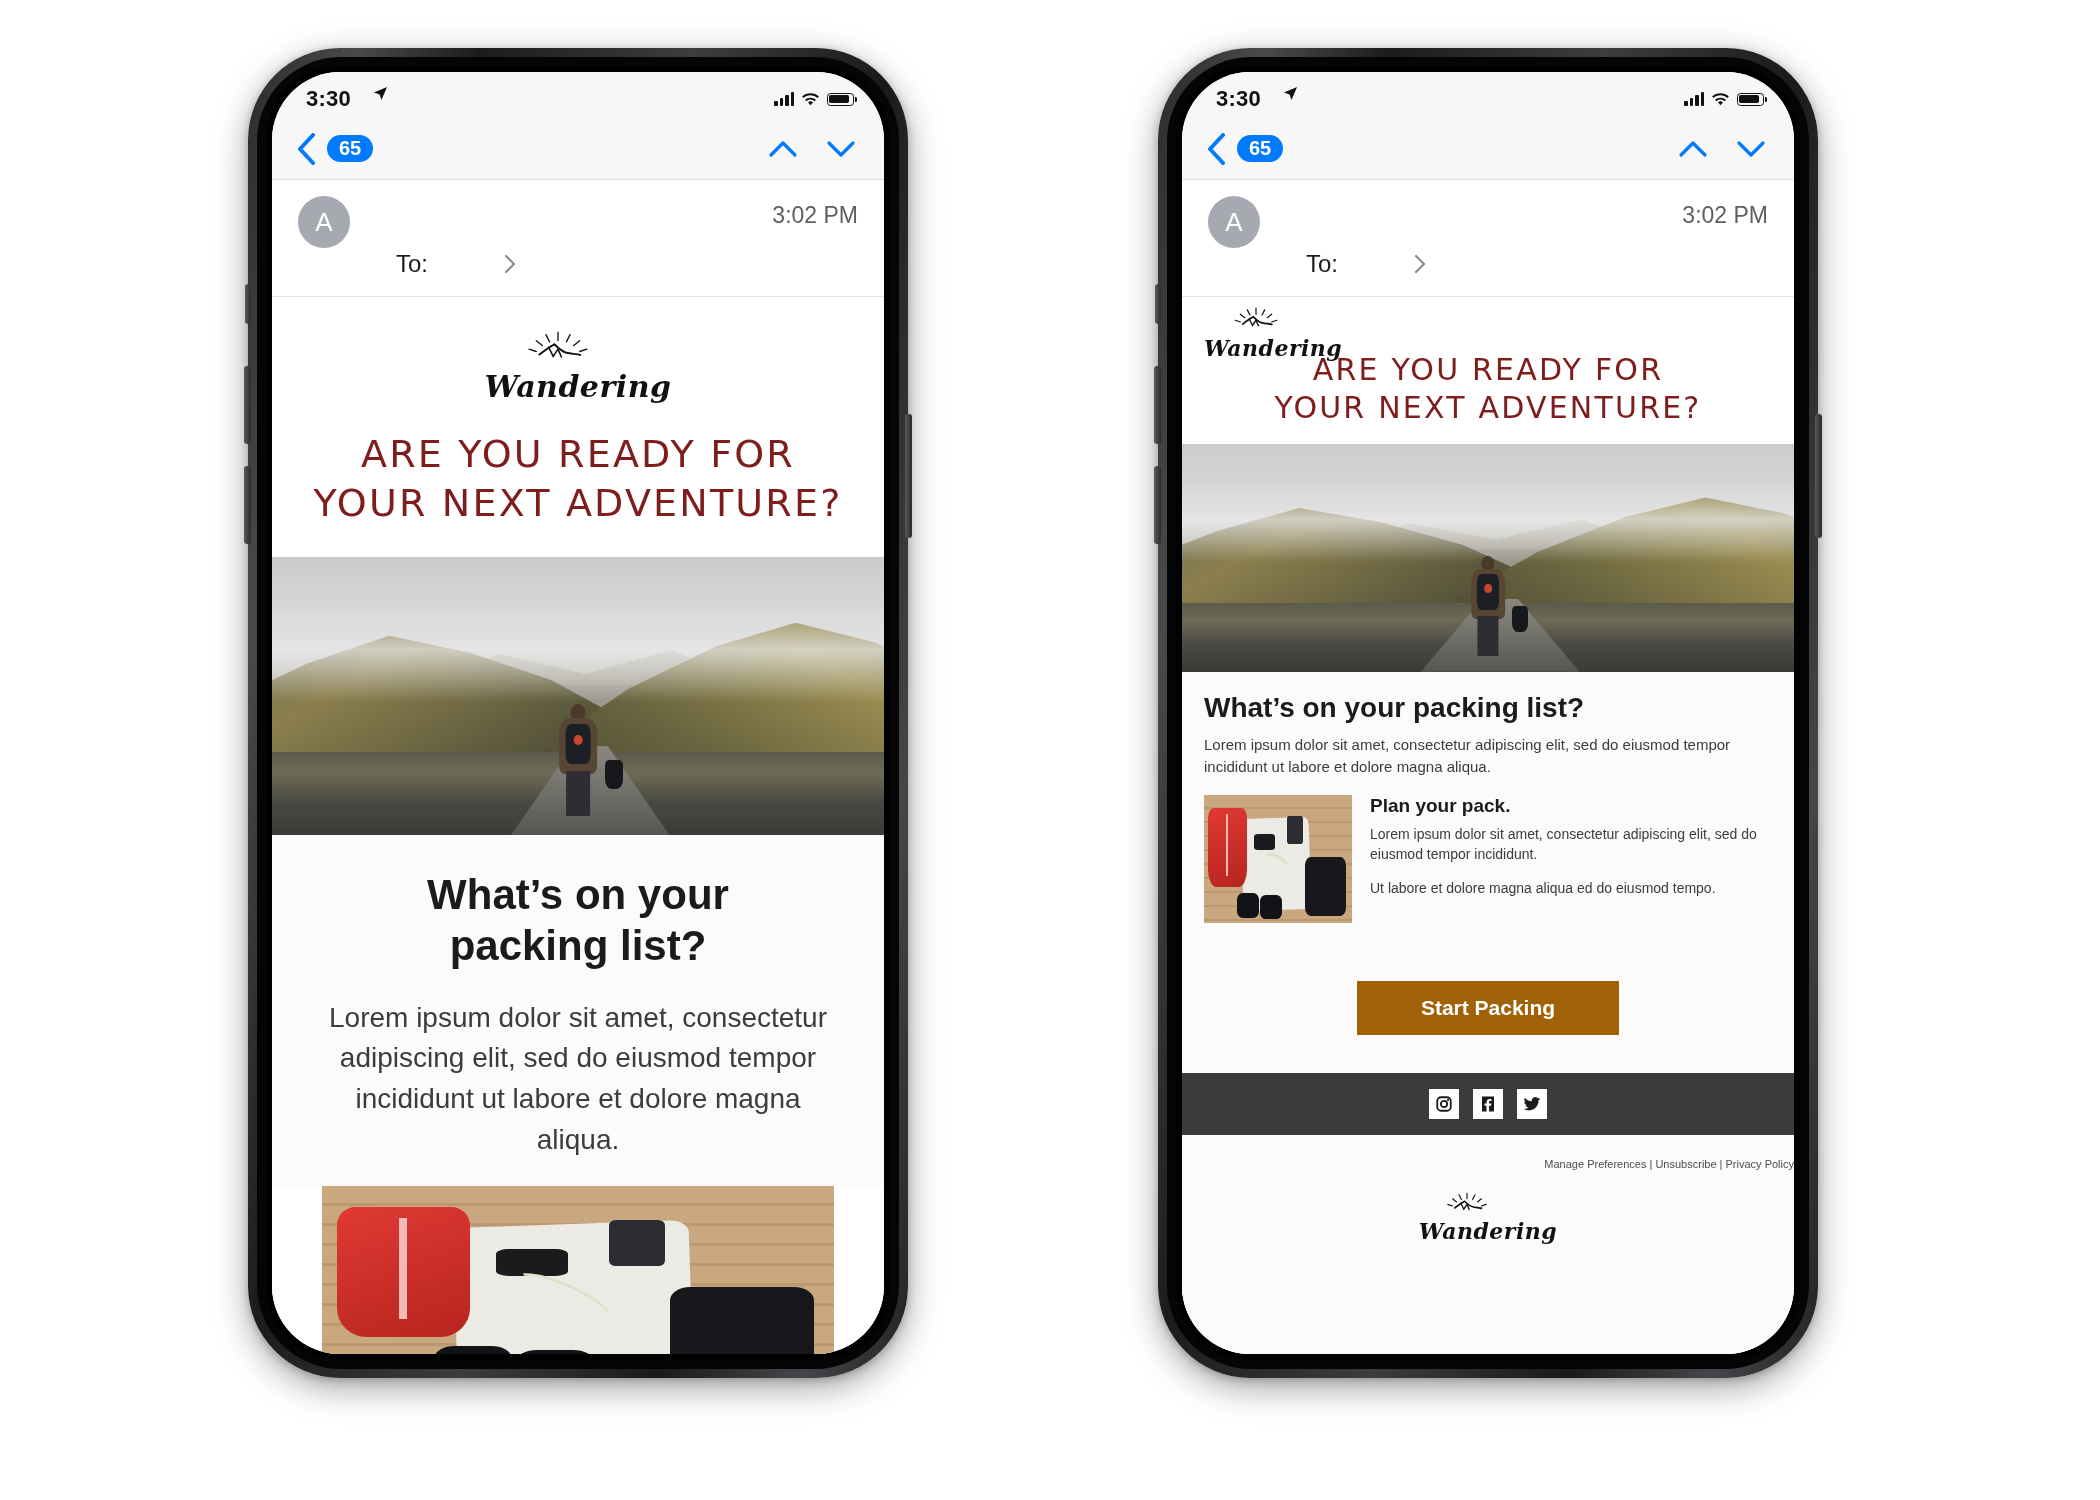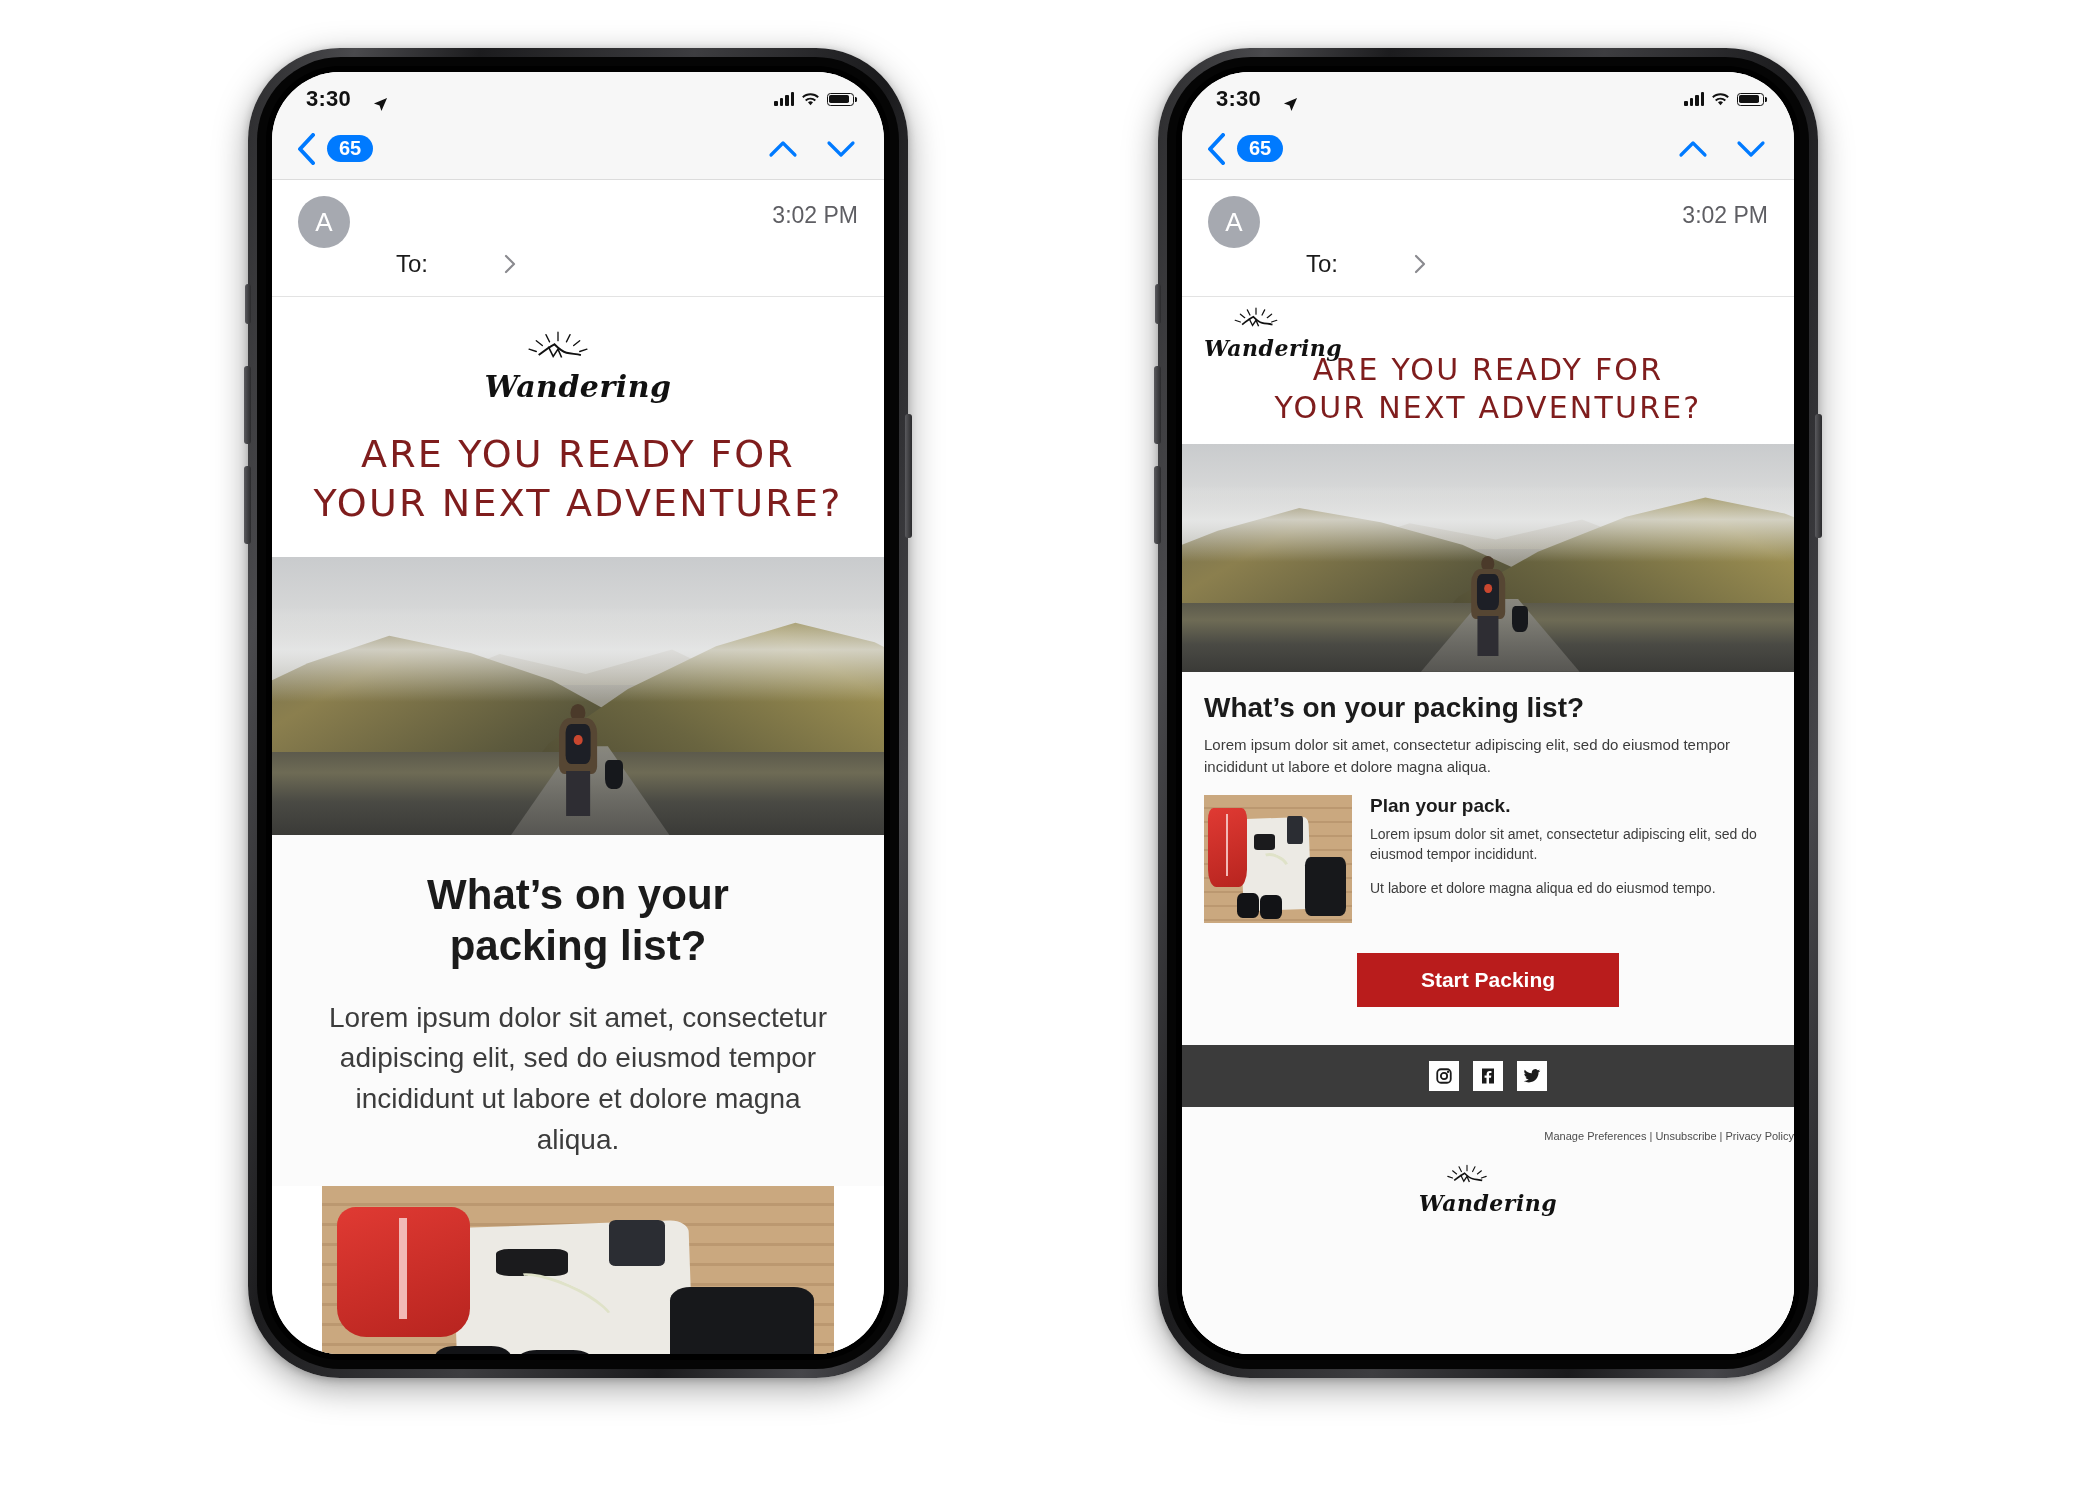--- a/index.html
+++ b/index.html
@@ -51,21 +51,21 @@
   }
   .notch .speaker { position:absolute; left: 50%; top: 15px; transform: translateX(-50%); width: 72px; height: 7px; border-radius: 4px; background: #131315; }
   .notch .cam { position:absolute; right: 34px; top: 13px; width: 12px; height: 12px; border-radius: 50%; background: #0d0f14; box-shadow: inset 0 0 3px #1d2733; }
 
   
   .statusbar {
     position: relative; height: 46px; background: #f7f7f7;
     display: flex; align-items: center; justify-content: space-between;
     padding: 8px 30px 0 34px; z-index: 7;
   }
-  .sb-time { display:flex; align-items:flex-end; gap:22px; font-size: 22px; font-weight: 700; color:#111; letter-spacing:.2px; }
+  .sb-time { display:flex; align-items:flex-start; gap:22px; font-size: 22px; font-weight: 700; color:#111; letter-spacing:.2px; }
   .loc-arrow { width: 15px; height: 15px; display:block; }
   .sb-right { display:flex; align-items:center; gap:8px; }
   .bars { display:flex; align-items:flex-end; gap:2px; height: 14px; }
   .bars i { display:block; width:3.5px; background:#111; border-radius:1px; }
   .bars i:nth-child(1){height:5px}.bars i:nth-child(2){height:8px}.bars i:nth-child(3){height:11px}.bars i:nth-child(4){height:14px}
   .wifi { width:17px;height:13px; }
   .batt { width: 27px; height: 13px; border: 1.8px solid #111; border-radius: 3.5px; position: relative; }
   .batt::after { content:""; position:absolute; right:-4px; top:3.5px; width:2.4px; height:5px; background:#111; border-radius:0 1.5px 1.5px 0; }
   .batt .lvl { position:absolute; left:1.4px; top:1.4px; bottom:1.4px; width: 78%; background:#111; border-radius:1.8px; }
 
@@ -161,21 +161,21 @@
   .pk-phone { position:absolute; left:56%; top:16%; width:11%; height:22%; background:#2b2d33; border-radius:12%; }
   .pk-pack { position:absolute; right:4%; bottom:6%; width:28%; height:46%; background:#17181b; border-radius:14%; }
   .pk-boot1 { position:absolute; left:22%; bottom:4%; width:15%; height:20%; background:#121316; border-radius:26%; }
   .pk-boot2 { position:absolute; left:38%; bottom:3%; width:15%; height:19%; background:#121316; border-radius:26%; }
   .pk-cord { position:absolute; left:36%; top:46%; width:22%; height:18%; border:3px solid #dfe2c8; border-radius:50%; border-color:#dfe2c8 transparent transparent transparent; transform: rotate(24deg); }
   .pack-txt { flex:1; }
   .pack-h3 { color:#1b1b1b; font-weight:700; }
   .pack-p { color:#3c3c3c; }
 
   
-  .cta { background:#b91c1c; color:#fff; font-weight:700; text-align:center; display:inline-block; }
+  .cta { background:#a16207; color:#fff; font-weight:700; text-align:center; display:inline-block;margin-top:28px; }
 
   
   .socialbar { background:#3b3b3b; display:flex; align-items:center; justify-content:center; }
   .soc { background:#fff; display:flex; align-items:center; justify-content:center; }
   .soc svg { display:block; }
 
   
   .footer { background:#fbfbfb; text-align:right; }
   .foot-line { color:#4d4d4d; }
 

